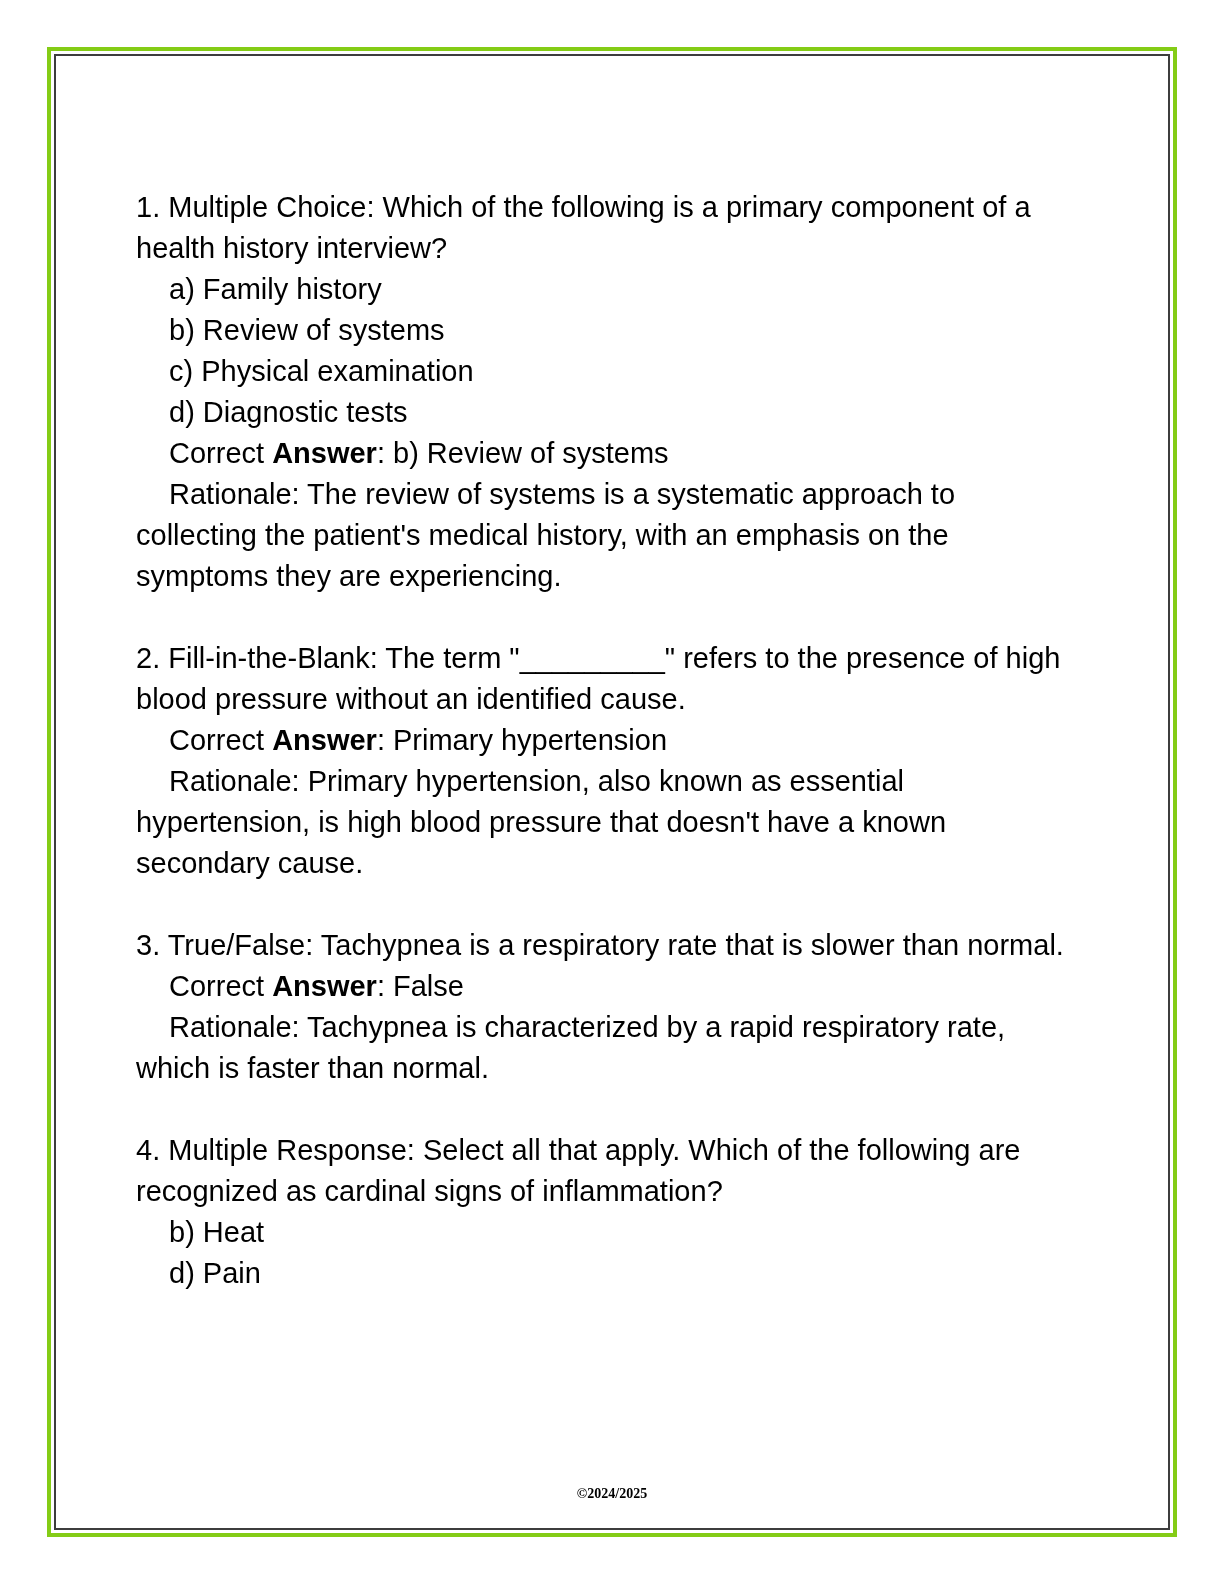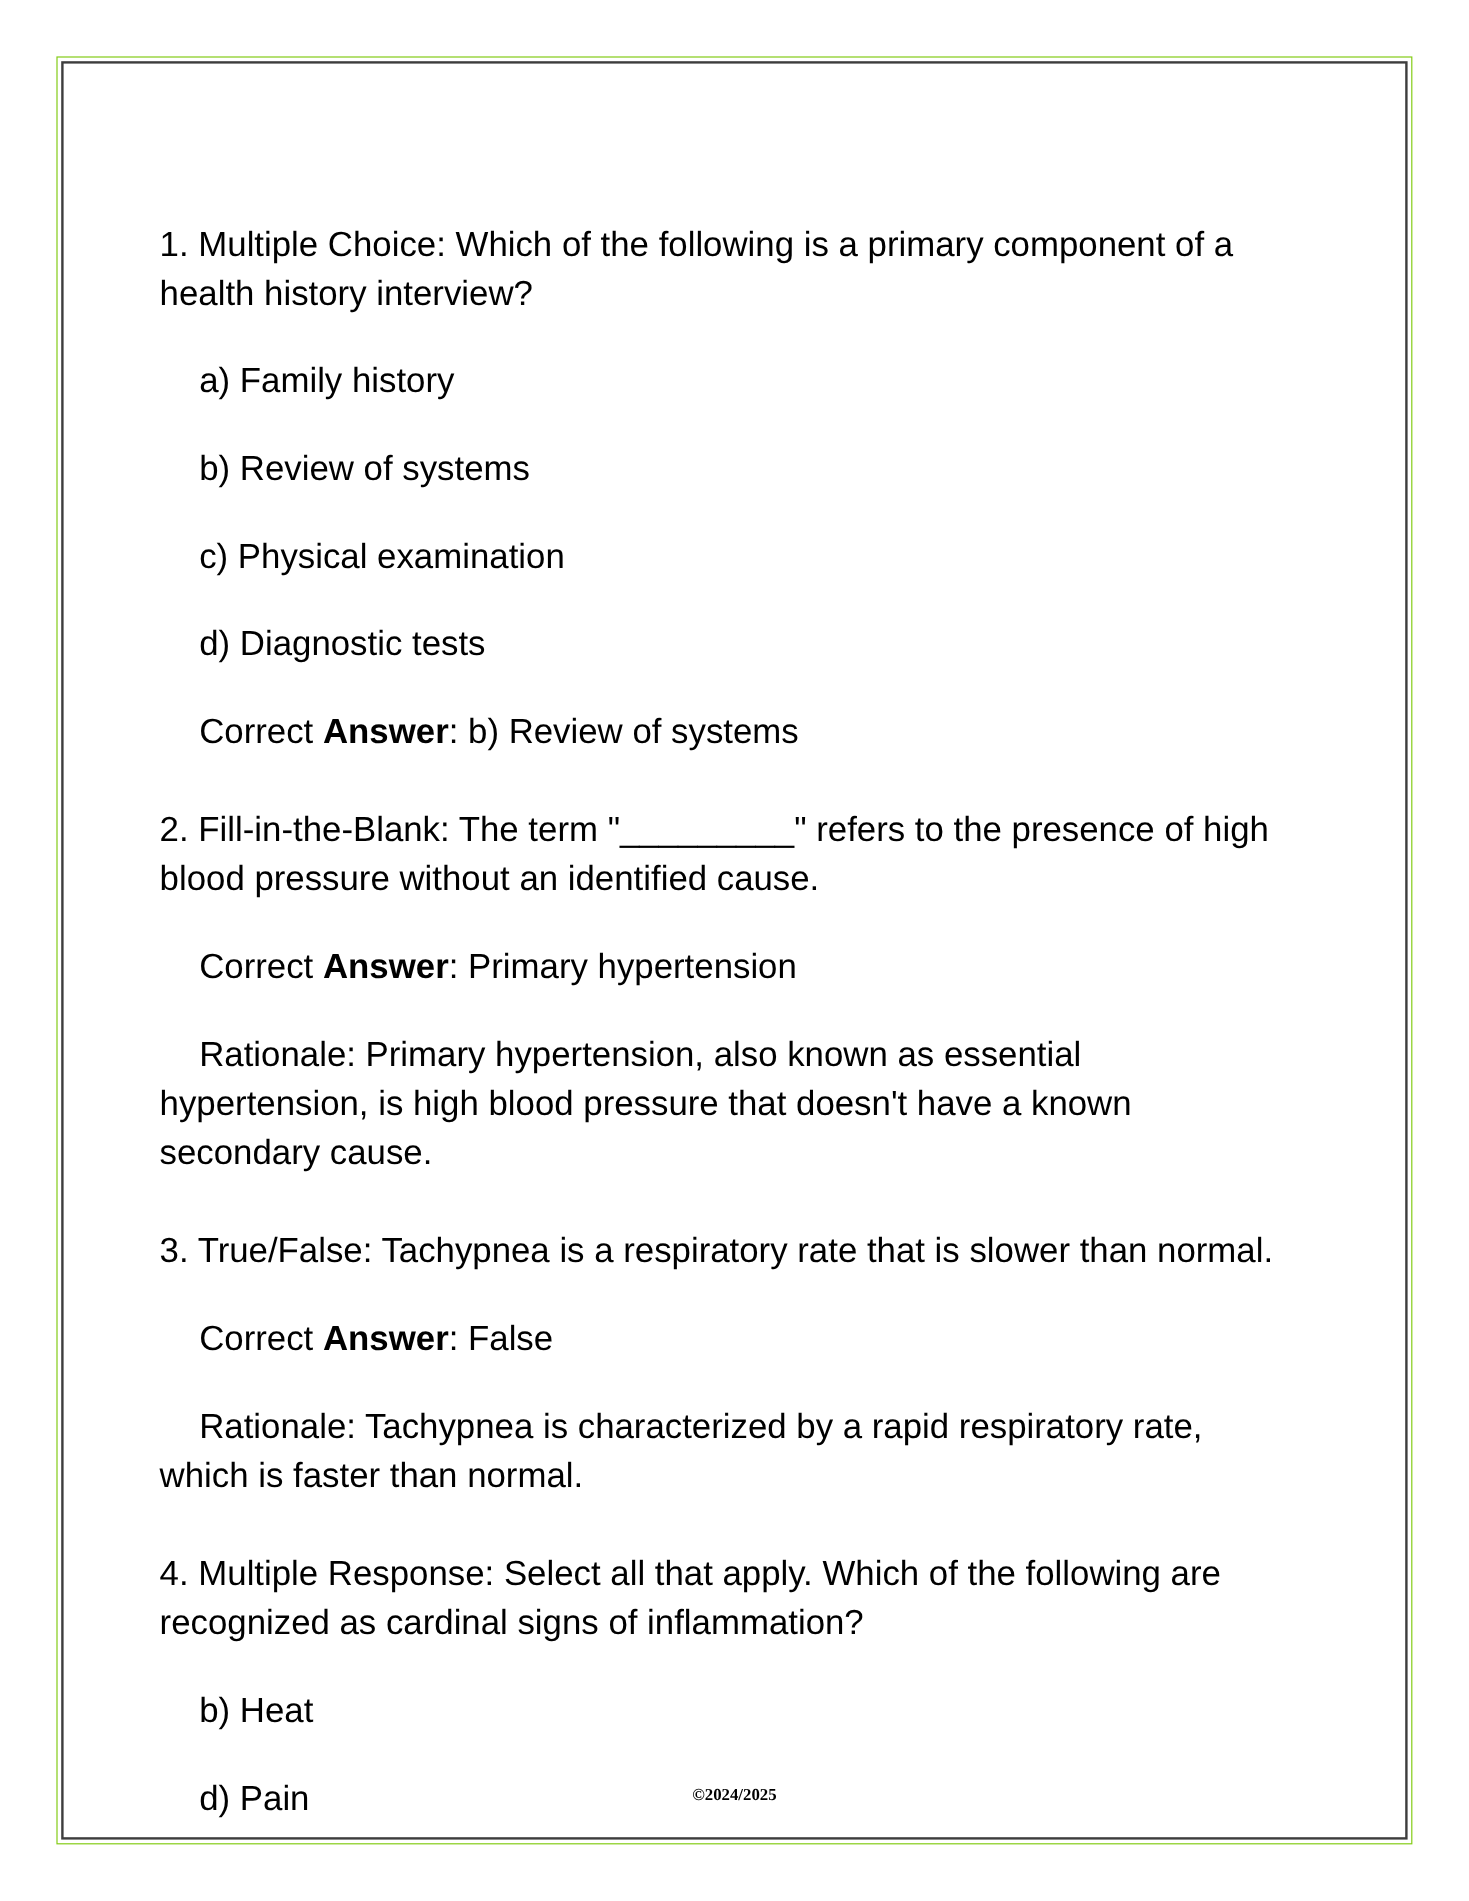--- a/index.html
+++ b/index.html
@@ -8,21 +8,21 @@
       width: 1224px;
       height: 1584px;
       position: relative;
       font-family: "Liberation Sans", sans-serif;
       color: #000000;
       overflow: hidden;
     }
     .page-frame-outer {
       position: absolute;
       left: 47px; top: 47px; right: 47px; bottom: 47px;
-      border: 1px solid #84cc16;
+      border: 4px solid #84cc16;
       padding: 3px;
       background: #ffffff;
       text-decoration: underline;
     }
     .page-frame-inner {
       width: 100%;
       height: 100%;
       border: 2px solid #3d3d3d;
       position: relative;
       background: #ffffff;
@@ -31,21 +31,21 @@
       position: absolute;
       left: 80px;
       top: 131px;
       width: 937px;
       font-size: 29px;
       line-height: 41px;
       color: #000000;
     }
     .q { margin-bottom: 41px; }
     .q p { text-indent: 0; }
-    .q p.indent { text-indent: 33px; margin-top: 32px; }
+    .q p.indent { text-indent: 33px; }
     .q b { font-weight: bold; }
     .footer {
       position: absolute;
       left: 0; right: 0;
       bottom: 26px;
       text-align: center;
       font-family: "Liberation Serif", serif;
       font-weight: bold;
       font-size: 14px;
       color: #000000;
@@ -59,20 +59,21 @@
 
     <div class="content">
 
       <div class="q">
         <p>1. Multiple Choice: Which of the following is a primary component of a health history interview?</p>
         <p class="indent">a) Family history</p>
         <p class="indent">b) Review of systems</p>
         <p class="indent">c) Physical examination</p>
         <p class="indent">d) Diagnostic tests</p>
         <p class="indent"><span>Correct </span><b>Answer</b><span>: b) Review of systems</span></p>
+        <p class="indent">Rationale: The review of systems is a systematic approach to collecting the patient's medical history, with an emphasis on the symptoms they are experiencing.</p>
       </div>
 
       <div class="q">
         <p>2. Fill-in-the-Blank: The term "_________" refers to the presence of high blood pressure without an identified cause.</p>
         <p class="indent"><span>Correct </span><b>Answer</b><span>: Primary hypertension</span></p>
         <p class="indent">Rationale: Primary hypertension, also known as essential hypertension, is high blood pressure that doesn't have a known secondary cause.</p>
       </div>
 
       <div class="q">
         <p>3. True/False: Tachypnea is a respiratory rate that is slower than normal.</p>

